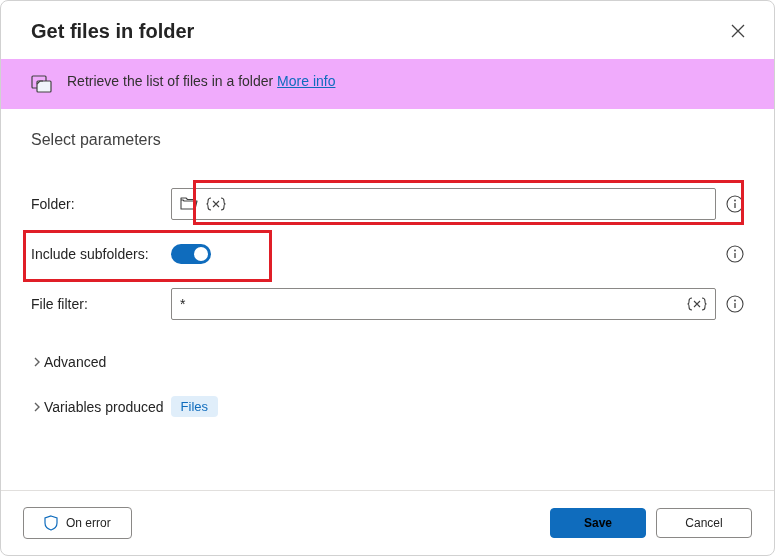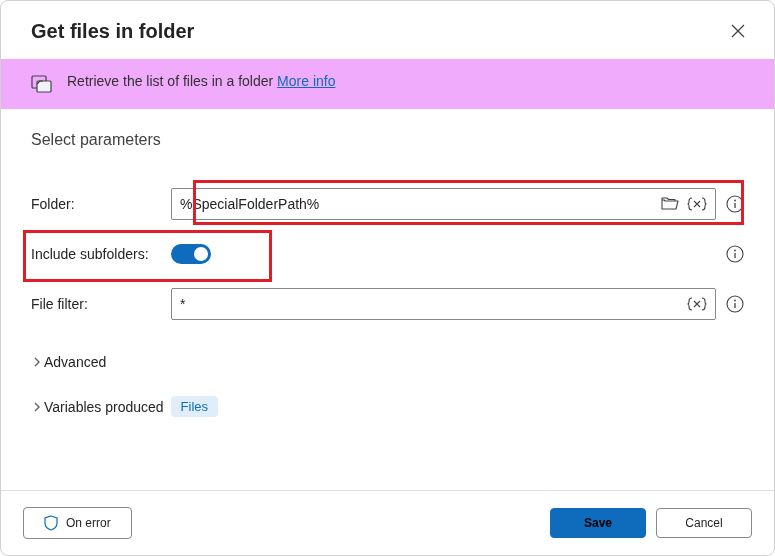--- a/index.html
+++ b/index.html
@@ -220,21 +220,20 @@
 </div>
 
 <div class="content">
   <div class="section-title">Select parameters</div>
 
   <div class="param-row">
     <div class="highlight-red highlight-folder"></div>
     <div class="param-label">Folder:</div>
     <div class="param-input-wrap">
       <div class="input-box">
-        <input type="text" value="%SpecialFolderPath%" style="">
         <div class="input-icons">
           <span>
             <svg width="18" height="16" viewBox="0 0 18 16">
                 <path d="M1 4 L1 13 L15 13 L17 5 L4 5 L3 4 Z M1 4 L1 2 L6 2 L7.5 3.5 L14 3.5 L14 5" stroke="#424242" stroke-width="1.1" fill="none" stroke-linejoin="round"></path>
               </svg>
           </span>
           <span>
             <svg width="20" height="16" viewBox="0 0 20 16">
                 <path d="M5 2 Q2 2 2 5 L2 6 Q2 8 0.5 8 Q2 8 2 10 L2 11 Q2 14 5 14 M15 2 Q18 2 18 5 L18 6 Q18 8 19.5 8 Q18 8 18 10 L18 11 Q18 14 15 14 M7 5 L13 11 M13 5 L7 11" stroke="#424242" stroke-width="1.1" fill="none"></path>
               </svg>

